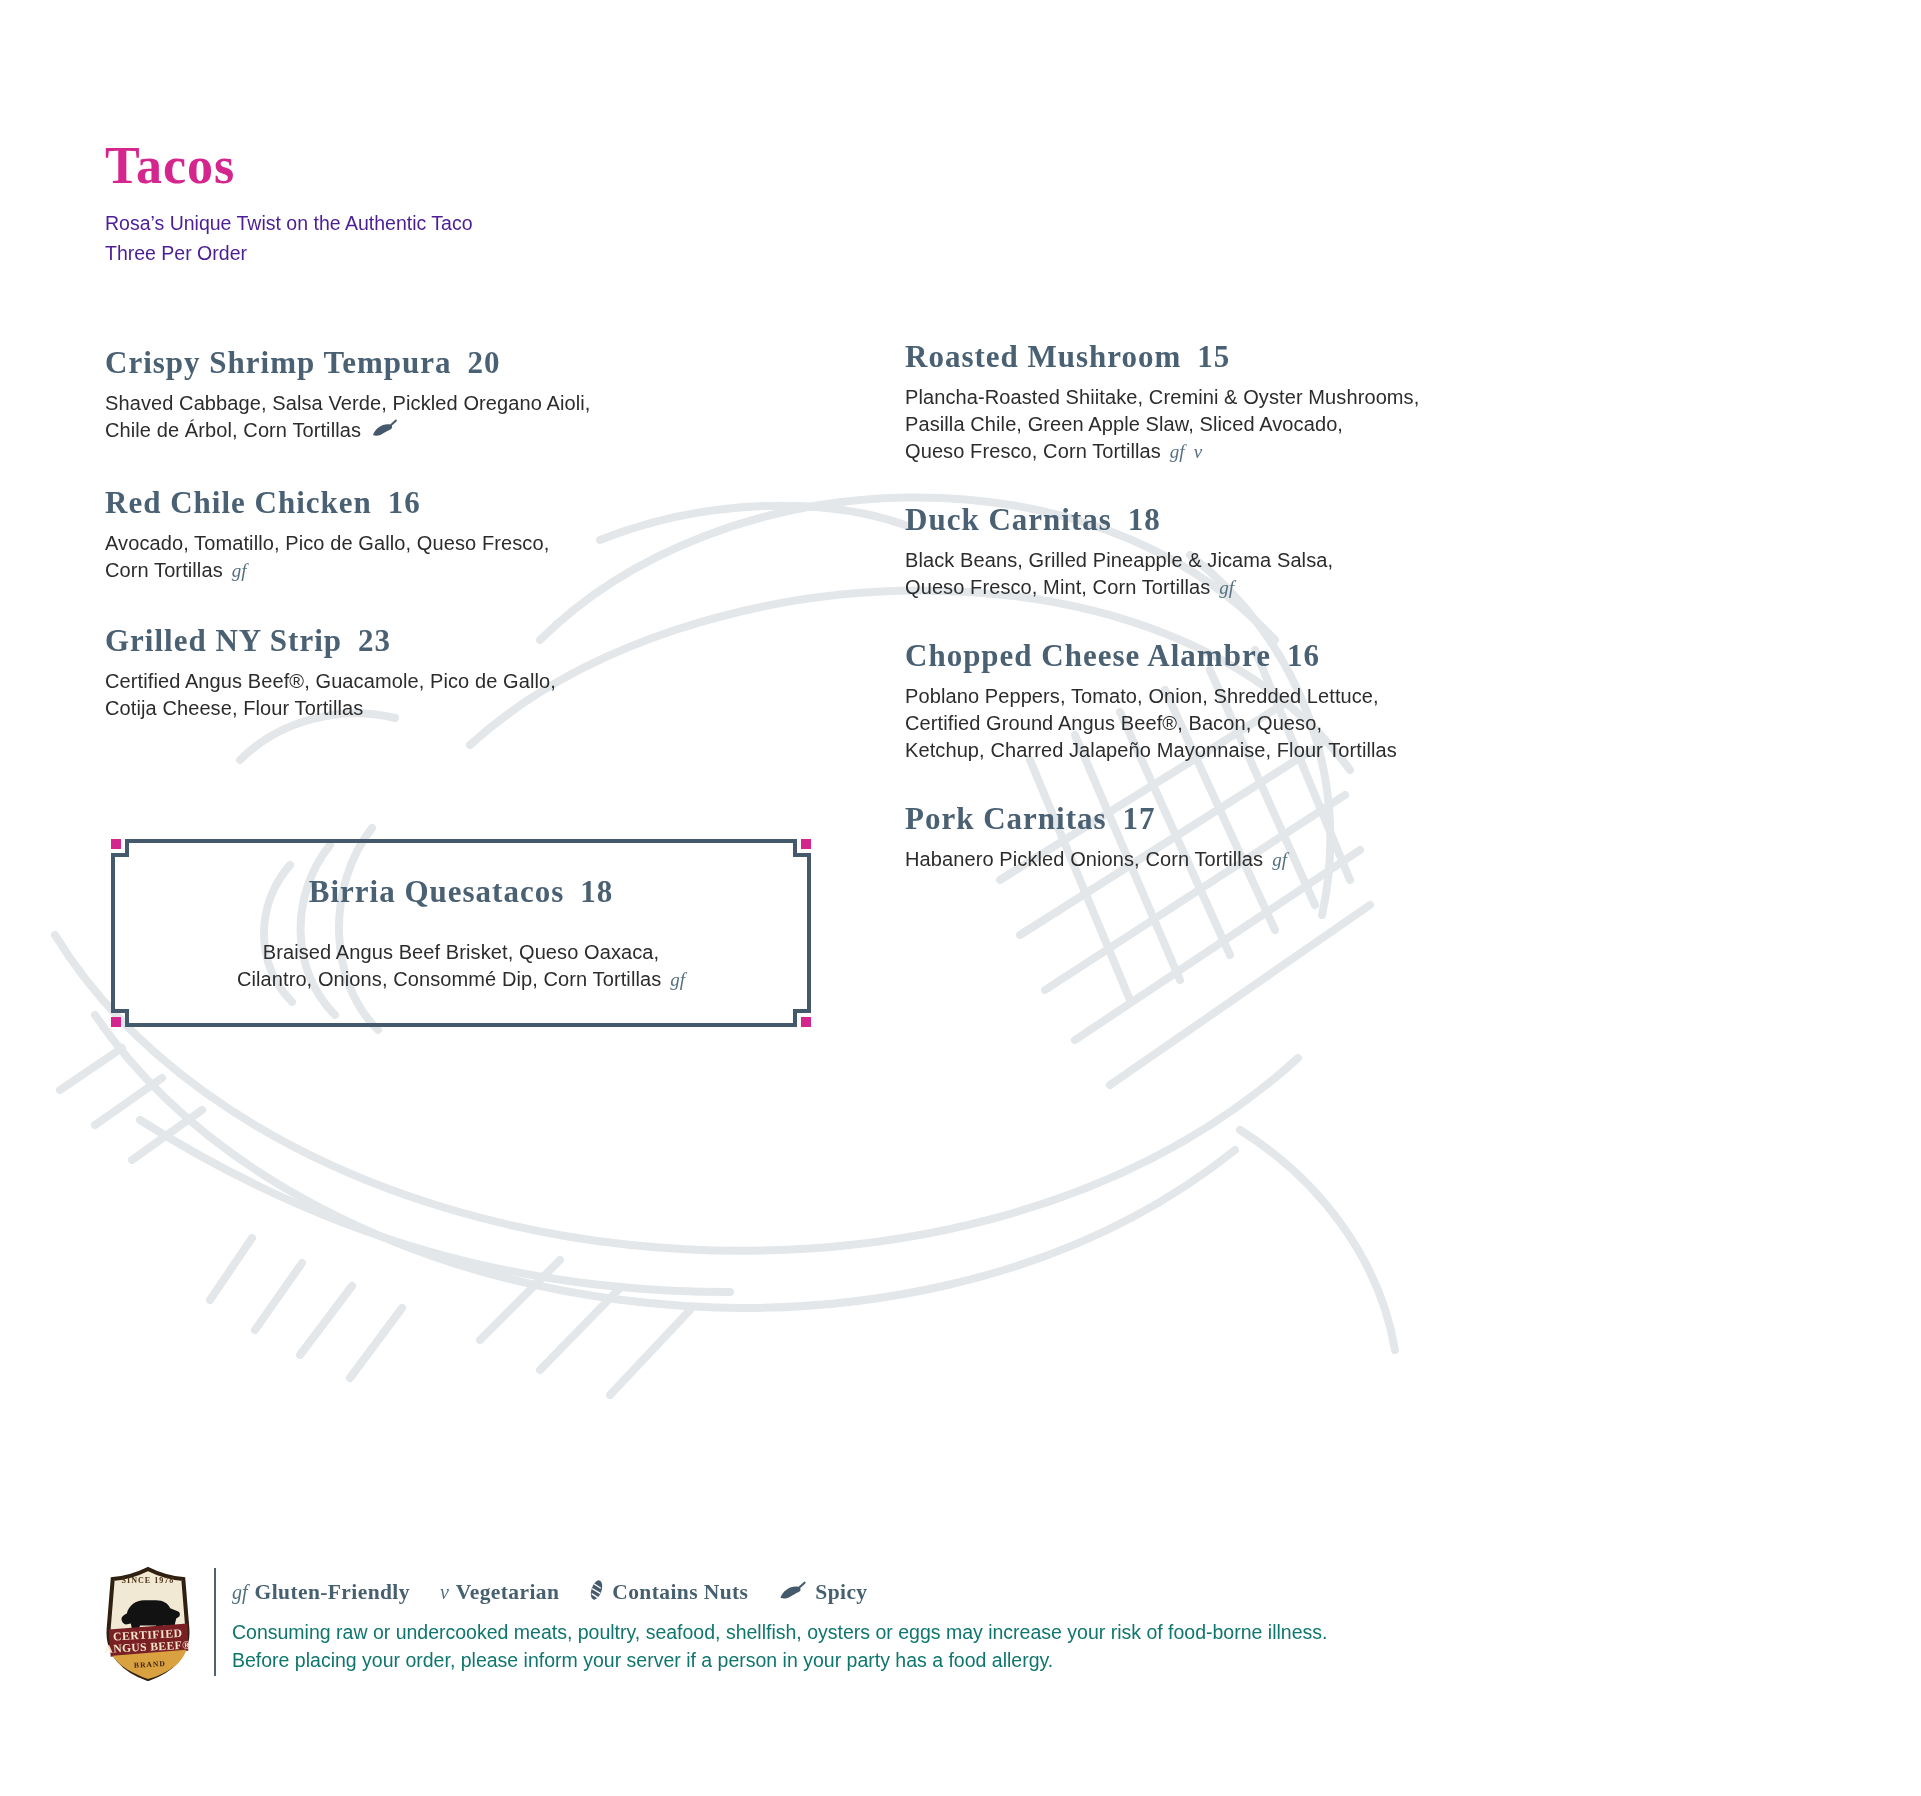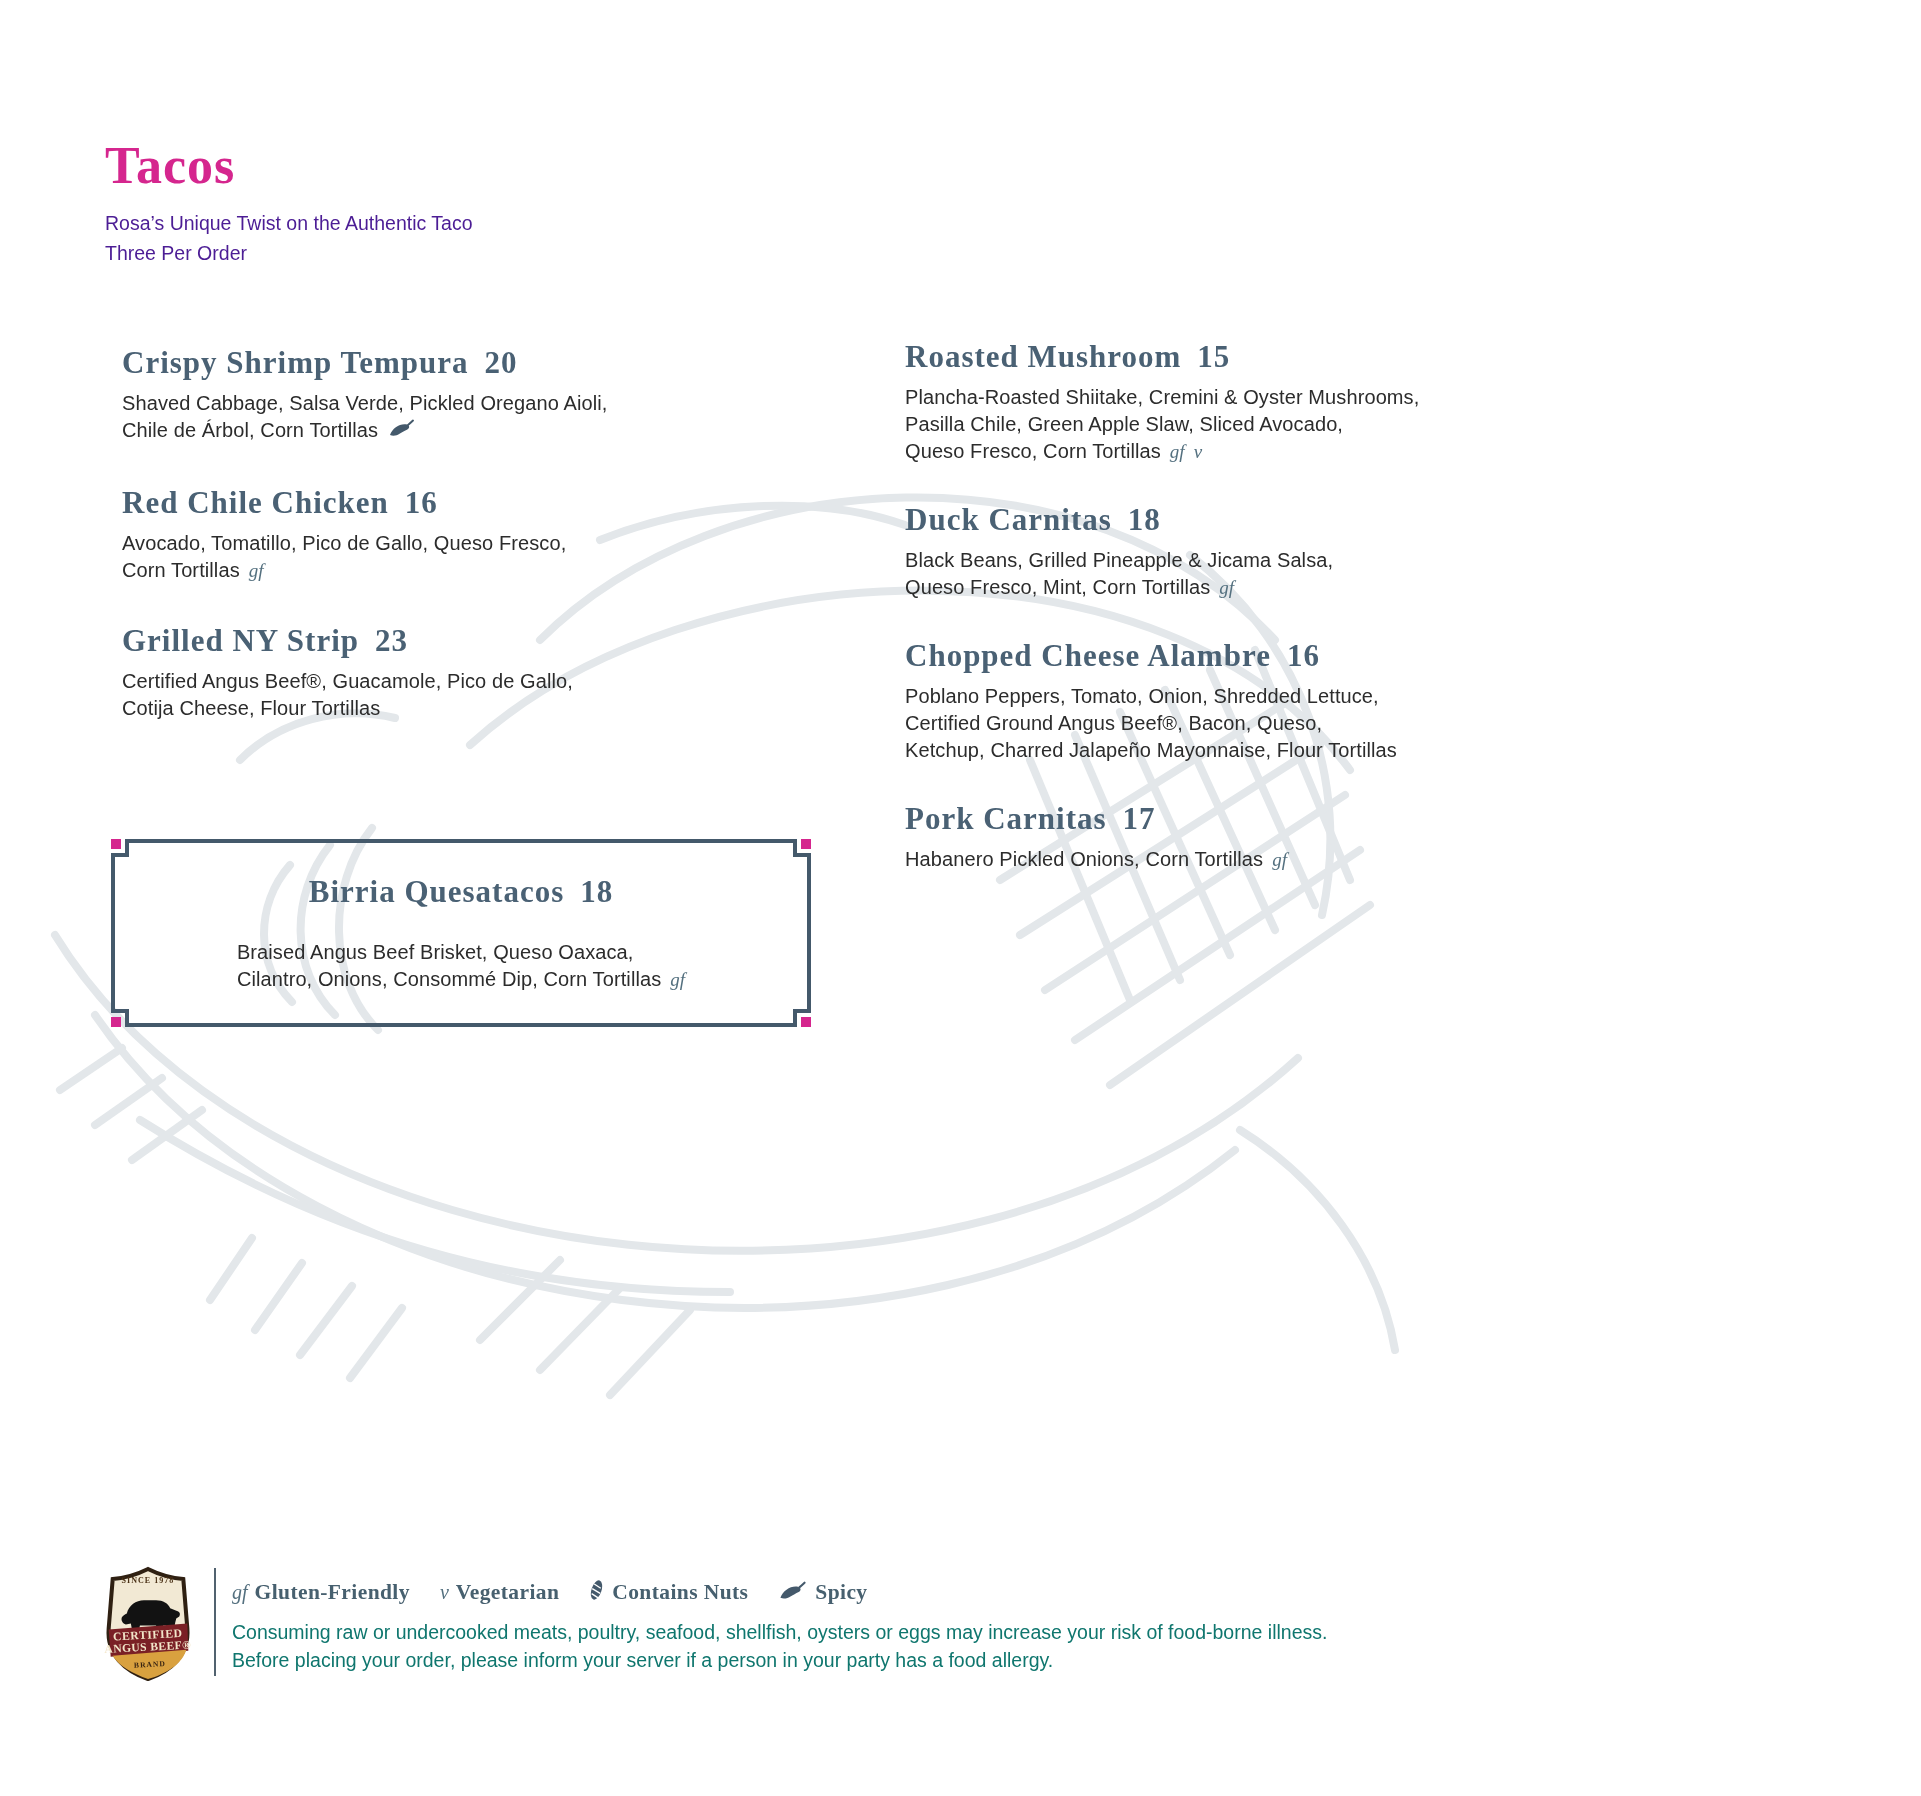--- a/index.html
+++ b/index.html
@@ -8,21 +8,21 @@
   
   .watermark{position:absolute;left:0;top:0;width:1921px;height:1796px;pointer-events:none;}
   .watermark path{fill:none;stroke:#e3e7ea;stroke-width:8;stroke-linecap:round;}
   
   .header{position:absolute;left:105px;top:138px;}
   .title{font-family:"Liberation Serif",serif;font-weight:700;font-size:52px;line-height:56px;
          color:#d5268e;letter-spacing:1px;margin:0;}
   .subtitle{font-size:19.5px;line-height:30px;color:#4c1d95;margin-top:14px;}
   
   .col{position:absolute;width:660px;}
-  .col-left{left:122px;top:344px;}
+  .col-left{left:105px;top:344px;}
   .col-right{left:905px;top:338px;}
   .item{margin-bottom:38px;}
   .col-right .item{margin-bottom:36px;}
   .item-head{font-family:"Liberation Serif",serif;font-weight:700;font-size:31px;line-height:38px;
              color:#4a6174;letter-spacing:1px;font-feature-settings:"onum" 1;}
   .item-price{margin-left:16px;}
   .item-desc{font-size:20px;line-height:27px;color:#2c2c2c;margin-top:8px;letter-spacing:0.1px;}
   .marker{font-family:"Liberation Serif",serif;font-style:italic;font-weight:400;font-size:19px;
           color:#54707f;margin-left:9px;letter-spacing:0;}
   .inline-icon{display:inline-block;vertical-align:-2px;margin-left:10px;}
@@ -35,21 +35,21 @@
   .fedge.right{right:6px;top:24px;bottom:24px;width:4px;}
   .fcorner{position:absolute;width:26px;height:26px;}
   .fcorner .vbar{position:absolute;width:4px;height:18px;background:#44596b;}
   .fcorner .hbar{position:absolute;width:18px;height:4px;background:#44596b;}
   .fcorner .dot{position:absolute;width:10px;height:10px;background:#d5268e;}
   .fcorner.tl{left:0;top:0;}   .fcorner.tl .vbar{left:20px;top:6px;} .fcorner.tl .hbar{left:6px;top:20px;} .fcorner.tl .dot{left:6px;top:6px;}
   .fcorner.tr{right:0;top:0;}  .fcorner.tr .vbar{right:20px;top:6px;} .fcorner.tr .hbar{right:6px;top:20px;} .fcorner.tr .dot{right:6px;top:6px;}
   .fcorner.bl{left:0;bottom:0;}.fcorner.bl .vbar{left:20px;bottom:6px;} .fcorner.bl .hbar{left:6px;bottom:20px;} .fcorner.bl .dot{left:6px;bottom:6px;}
   .fcorner.br{right:0;bottom:0;}.fcorner.br .vbar{right:20px;bottom:6px;} .fcorner.br .hbar{right:6px;bottom:20px;} .fcorner.br .dot{right:6px;bottom:6px;}
   .fbox-content{position:absolute;left:30px;right:30px;top:0;bottom:0;display:flex;flex-direction:column;
-                justify-content:center;align-items:center;text-align:left;}
+                justify-content:center;align-items:center;text-align:center;}
   .fbox-content .item-desc{margin-top:28px;}
   
   .cab-logo{position:absolute;left:103px;top:1566px;}
   .footer-divider{position:absolute;left:214px;top:1568px;width:2px;height:108px;background:#51626f;}
   .legend{position:absolute;left:232px;top:1578px;display:flex;align-items:baseline;gap:30px;}
   .legend-item{font-family:"Liberation Serif",serif;font-weight:700;font-size:21.5px;color:#47606f;
                letter-spacing:0.4px;white-space:nowrap;}
   .legend-item .marker{margin-left:0;margin-right:7px;font-size:20px;}
   .legend-item svg{vertical-align:-3px;margin-right:8px;}
   .disclaimer{position:absolute;left:232px;top:1618px;font-size:19.5px;line-height:28px;color:#0f766e;}

